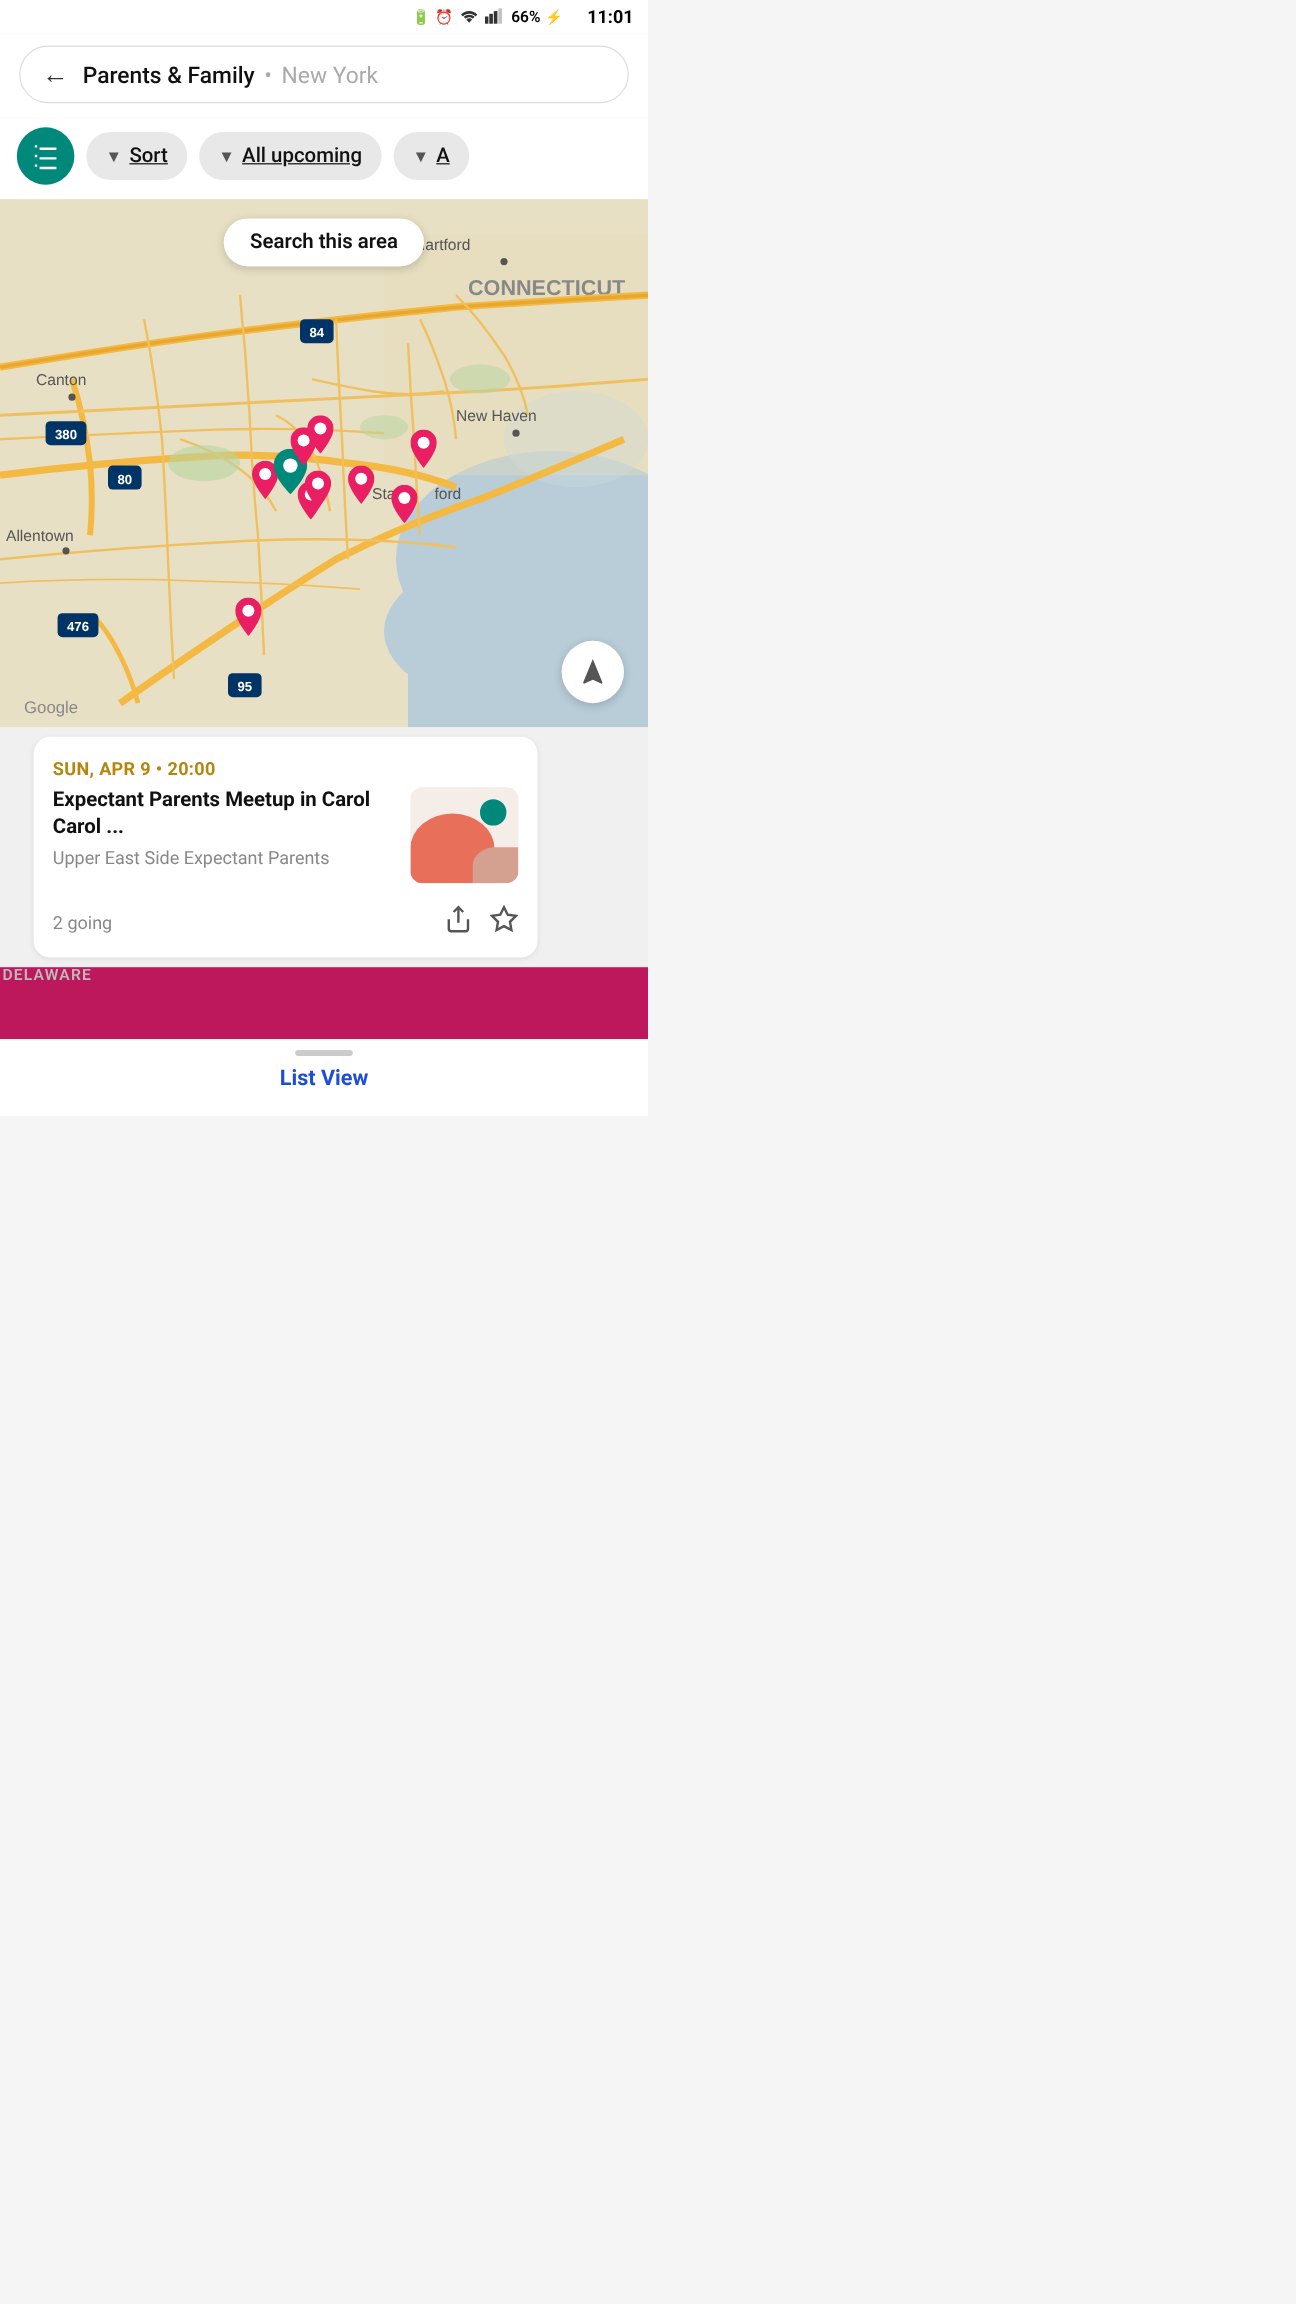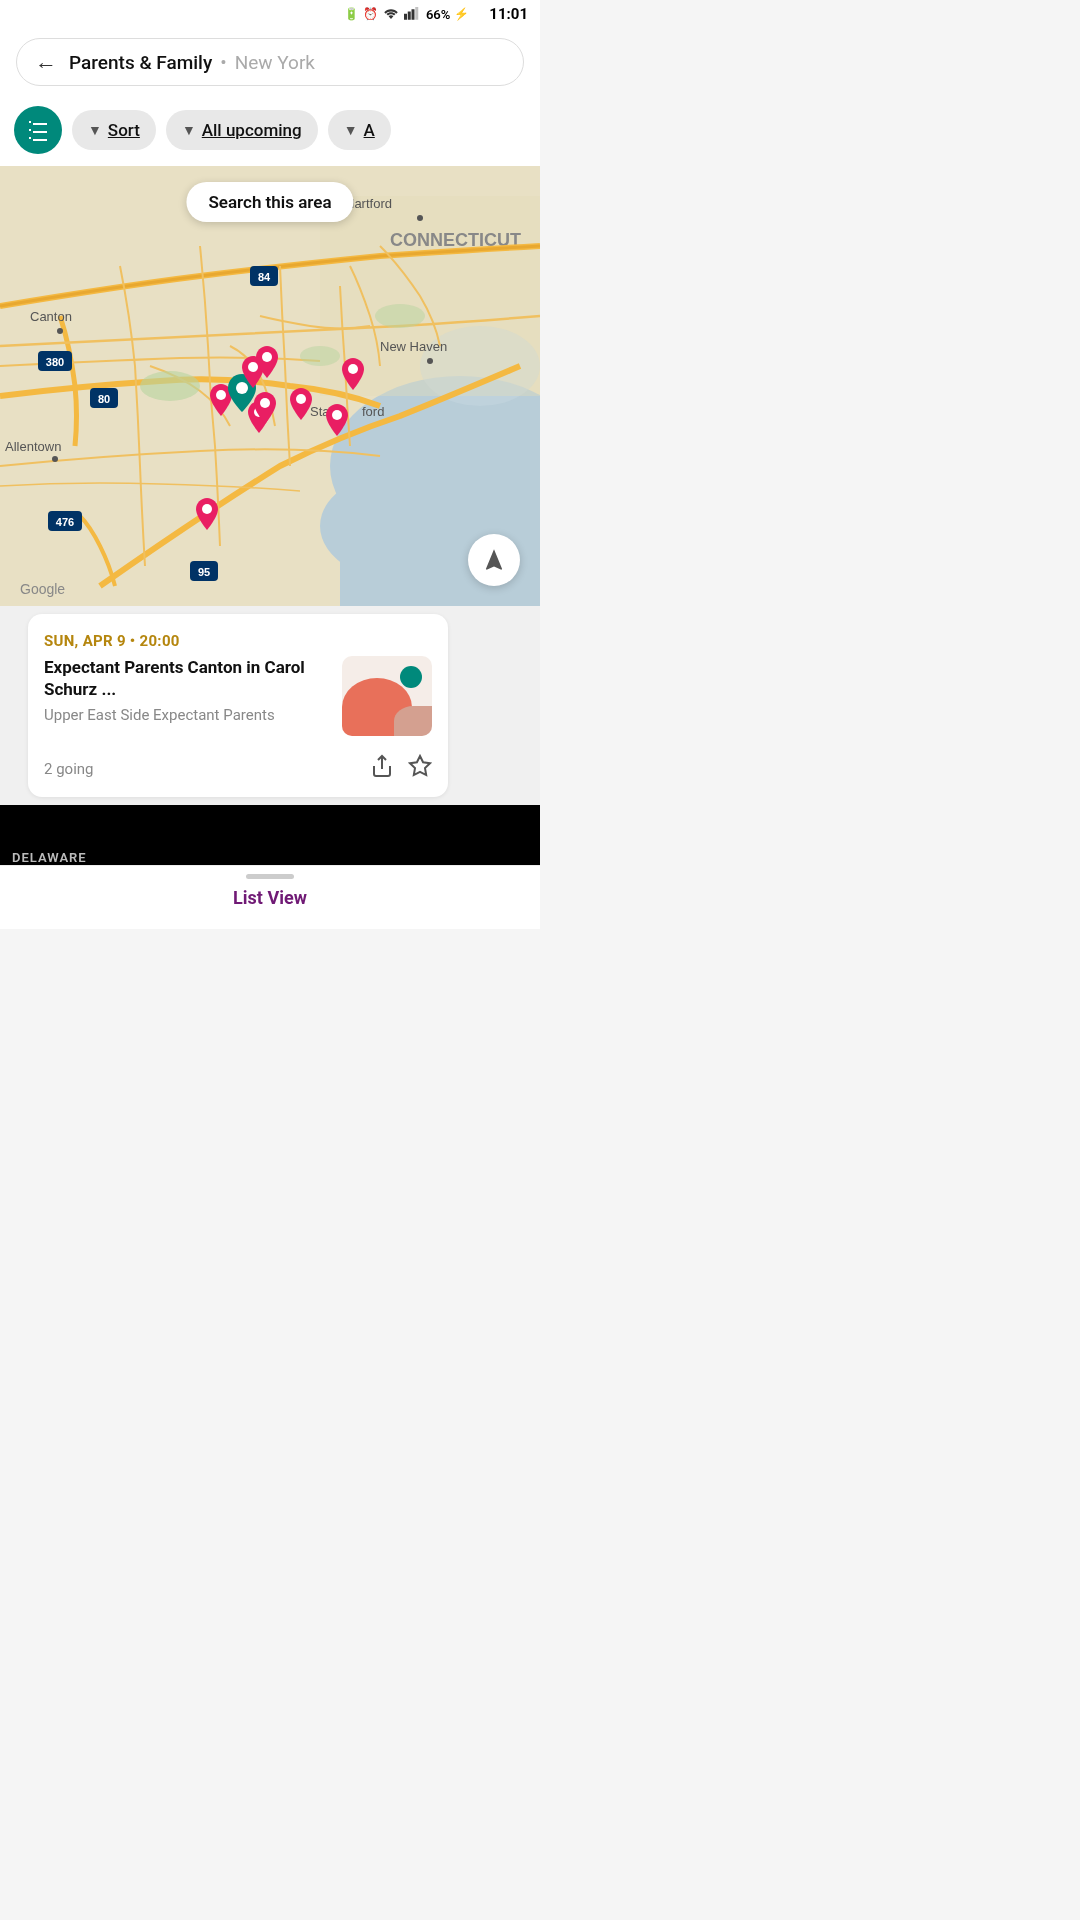--- a/index.html
+++ b/index.html
@@ -266,25 +266,25 @@
       align-items: center;
     }
     .action-icon {
       cursor: pointer;
       font-size: 22px;
       color: #555;
     }
 
     
     .delaware-strip {
-      background: #000000;
+      background: #be185d;
       height: 60px;
       display: flex;
-      align-items: flex-end;
-      padding-left: 12px;
+      align-items: flex-start;
+      padding-left: 2px;
     }
     .delaware-text {
       font-size: 13px;
       color: #bbb;
       font-weight: 600;
       letter-spacing: 1px;
       text-transform: uppercase;
     }
 
     
@@ -303,21 +303,21 @@
       left: 50%;
       transform: translateX(-50%);
       width: 48px;
       height: 5px;
       background: #ccc;
       border-radius: 3px;
     }
     .list-view-btn {
       font-size: 18px;
       font-weight: 700;
-      color: #701a75;
+      color: #1d4ed8;
       cursor: pointer;
     }
   </style>
 </head>
 <body>
 
 <div class="status-bar">
   <div class="status-icons">
     <span>🔋</span>
     <span>⏰</span>
@@ -521,21 +521,21 @@
         <path d="M12 2L4.5 20.29l.71.71L12 18l6.79 3 .71-.71z"></path>
       </svg>
   </div>
 </div>
 
 <div class="event-card-section">
   <div class="event-card">
     <div class="event-date">SUN, APR 9 • 20:00</div>
     <div class="event-card-inner">
       <div class="event-info">
-        <div class="event-title">Expectant Parents Canton in Carol Schurz ...</div>
+        <div class="event-title">Expectant Parents Meetup in Carol Carol ...</div>
         <div class="event-group">Upper East Side Expectant Parents</div>
       </div>
       <div class="event-thumbnail">
         <div class="thumb-teal-dot"></div>
         <div class="thumb-coral"></div>
         <div class="thumb-peach"></div>
       </div>
     </div>
     <div class="event-footer">
       <span class="going-count">2 going</span>

